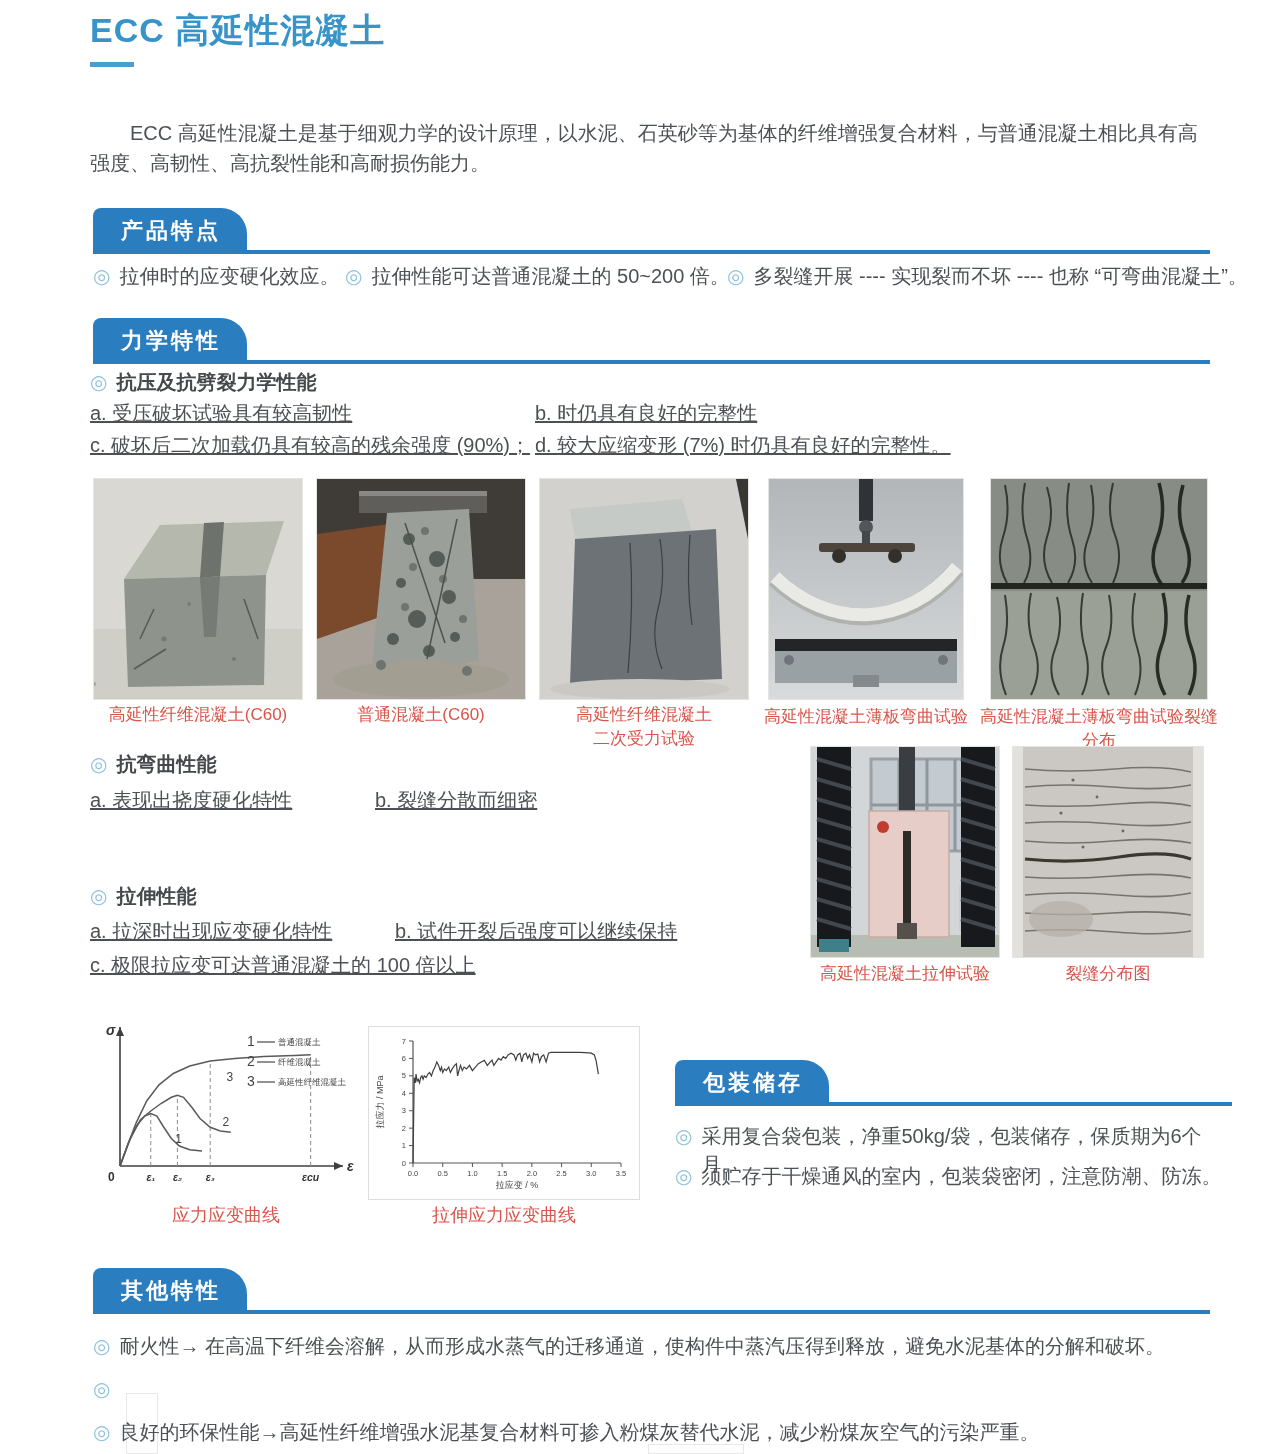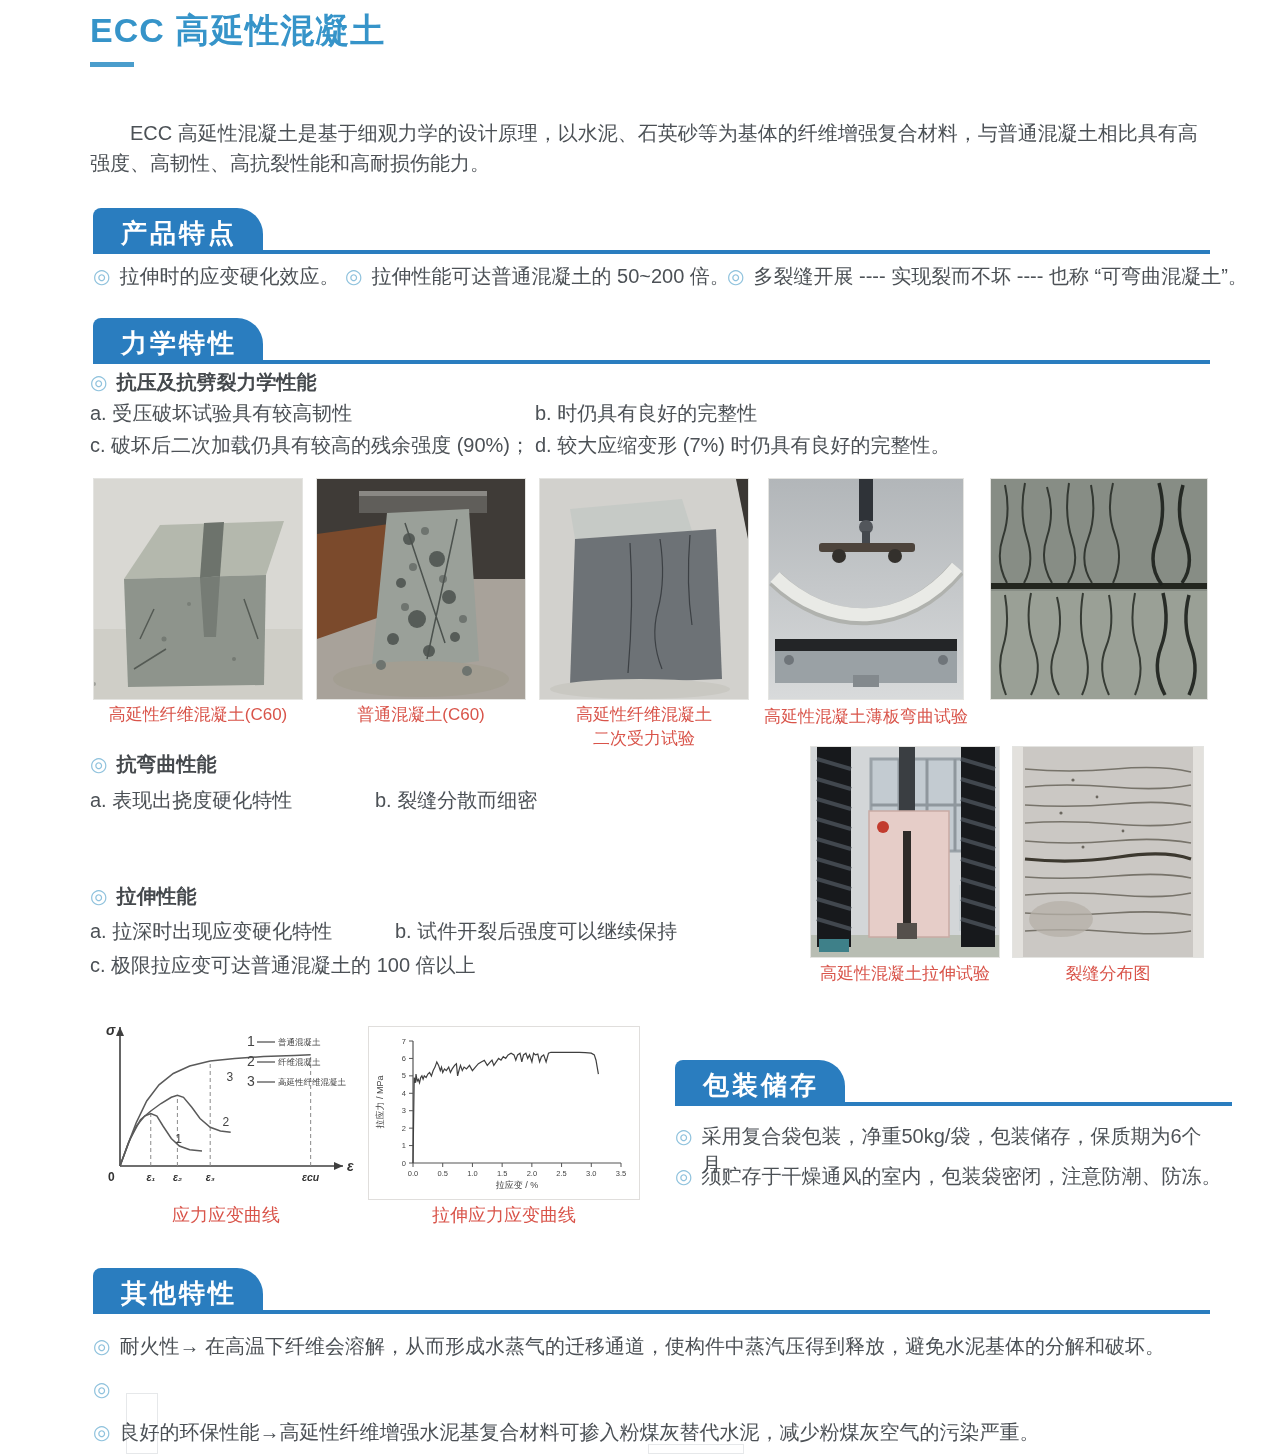--- a/index.html
+++ b/index.html
@@ -8,29 +8,29 @@
   .page { position:relative; width:1279px; height:1454px; background:#fff; overflow:hidden; }
   .abs { position:absolute; }
 
   .page-title { font-size:34px; font-weight:bold; color:#3694c9; letter-spacing:1px; }
   .title-dash { width:44px; height:5px; background:#4a9dcc; }
 
   .intro { font-size:20px; line-height:30px; color:#4c5156; text-indent:2em; }
 
   .sec-head { position:absolute; }
   .sec-tab { position:absolute; left:0; top:0; height:42px; background:#2a7dbf; color:#ffffff;
-             font-size:26px; font-weight:bold; letter-spacing:3px; padding:8px 26px 0 28px;
+             font-size:22px; font-weight:bold; letter-spacing:3px; padding:8px 26px 0 28px;
              border-radius:8px 26px 0 0; white-space:nowrap; }
   .sec-line { position:absolute; left:0; top:42px; height:4px; background:#2a7dbf; width:100%; }
 
   .bullet { position:absolute; display:flex; align-items:flex-start; font-size:20px; color:#4c5156; line-height:28px; }
   .ring { color:#8fc2dd; margin-right:9px; font-size:20px; flex:0 0 auto; }
   .bullet.bold .btxt { font-weight:bold; color:#45494d; }
 
-  .item { position:absolute; font-size:20px; color:#4c5156; white-space:nowrap; }
+  .item { position:absolute; font-size:20px; color:#4c5156; white-space:nowrap;text-decoration:underline; }
 
   .fig { position:absolute; border:1px solid #e4e4e1; background:#fff; overflow:hidden; }
   .fig svg { display:block; }
   .cap { position:absolute; color:#d9544a; font-size:17px; text-align:center; line-height:24px; }
 
   .chartbox { position:absolute; background:#fff; }
   .chartbox.framed { border:1px solid #e0dedc; }
 
   .watermark { position:absolute; border:1px solid rgba(140,150,160,0.22); }
 </style>
@@ -182,20 +182,21 @@
       </g>
     </svg>
   </div>
   <div class="cap" style="left:93px;  top:703px; width:210px;">高延性纤维混凝土(C60)</div>
   <div class="cap" style="left:316px; top:703px; width:210px;">普通混凝土(C60)</div>
   <div class="cap" style="left:539px; top:703px; width:210px;">
     <span style="display:block;">高延性纤维混凝土</span>
     <span style="display:block;">二次受力试验</span>
   </div>
   <div class="cap" style="left:760px; top:705px; width:212px;">高延性混凝土薄板弯曲试验</div>
+  <div class="cap" style="left:976px; top:705px; width:246px;">高延性混凝土薄板弯曲试验裂缝分布</div>
 
   <div class="bullet bold" style="left:90px; top:750px;">
     <span class="ring">◎</span>
     <span class="btxt">抗弯曲性能</span>
   </div>
   <div class="item" style="left:90px;  top:787px;">a. 表现出挠度硬化特性</div>
   <div class="item" style="left:375px; top:787px;">b. 裂缝分散而细密</div>
 
   <div class="fig" style="left:810px; top:746px; width:190px; height:212px;">
     <svg width="188" height="210" viewBox="0 0 188 210">

